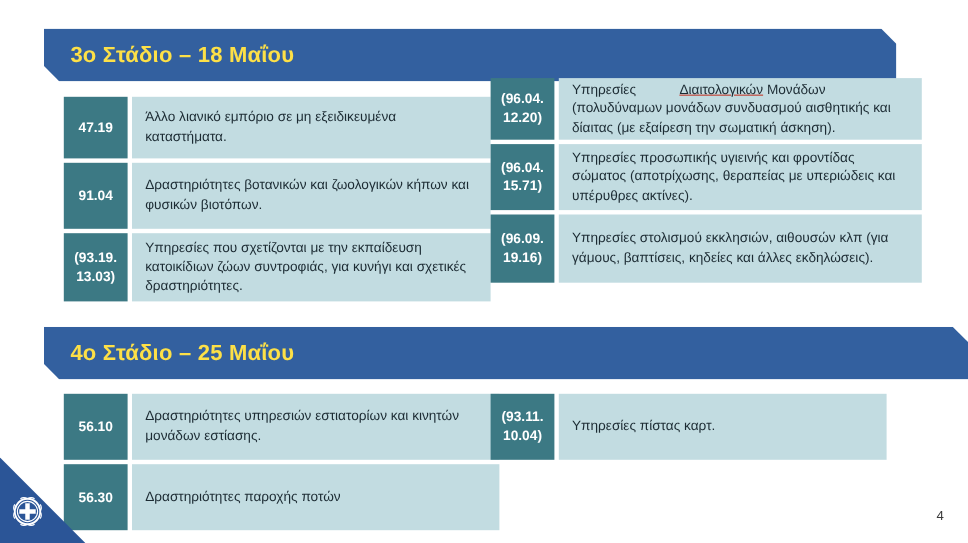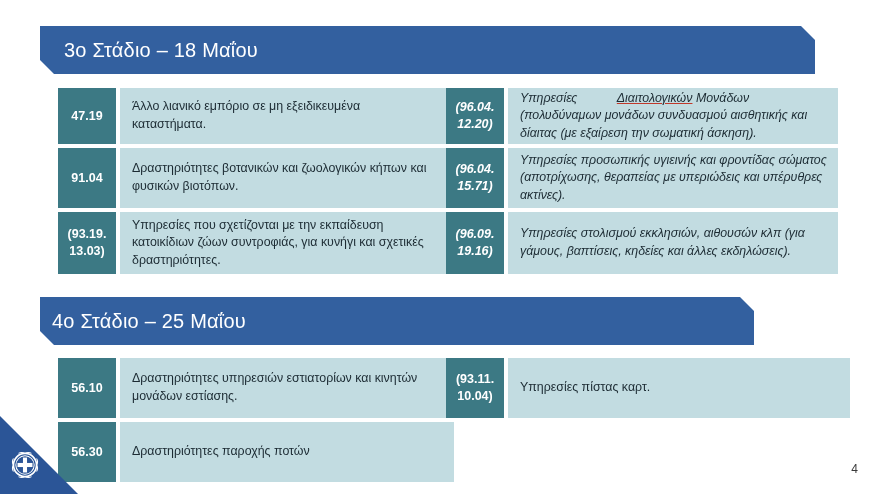--- a/index.html
+++ b/index.html
@@ -44,35 +44,35 @@
     width: 34px;
     height: 34px;
   }
 
   
   .section-header {
     position: absolute;
     left: 40px;
     height: 48px;
     background: #33609f;
-    color: #ffffff;
+    color: #fde047;
     display: flex;
     align-items: center;
     padding-left: 24px;
     box-sizing: border-box;
     font-size: 20px;
-    font-weight: normal;
+    font-weight: bold;
     letter-spacing: .2px;
     clip-path: polygon(0 0, calc(100% - 14px) 0, 100% 14px, 100% 100%, 14px 100%, 0 calc(100% - 14px));
   }
   .section-header-title {
     white-space: nowrap;
   }
   #header-stage3 { top: 26px; width: 775px; }
-  #header-stage4 { top: 297px; width: 714px; padding-left: 12px; }
+  #header-stage4 { top: 297px; width: 840px; }
 
   
   .col {
     position: absolute;
   }
   .row {
     display: flex;
     align-items: stretch;
     margin-bottom: 4px;
   }
@@ -109,23 +109,23 @@
   .misspelled {
     text-decoration: underline;
     text-decoration-color: #c0392b;
     text-decoration-style: solid;
     text-decoration-thickness: 1px;
     margin-left: 36px;
   }
 
   
   #stage3-left  { left: 58px;  top: 88px;  width: 388px; }
-  #stage3-right { left: 446px; top: 88px;  width: 392px; font-style: italic; }
+  #stage3-right { left: 446px; top: 71px;  width: 392px; }
   #stage4-left  { left: 58px;  top: 358px; width: 396px; }
-  #stage4-right { left: 446px; top: 358px; width: 404px; }
+  #stage4-right { left: 446px; top: 358px; width: 360px; }
 
   .h-56 { height: 56px; }
   .h-60 { height: 60px; }
   .h-62 { height: 62px; }
 
   
   #page-number {
     position: absolute;
     right: 22px;
     bottom: 18px;

